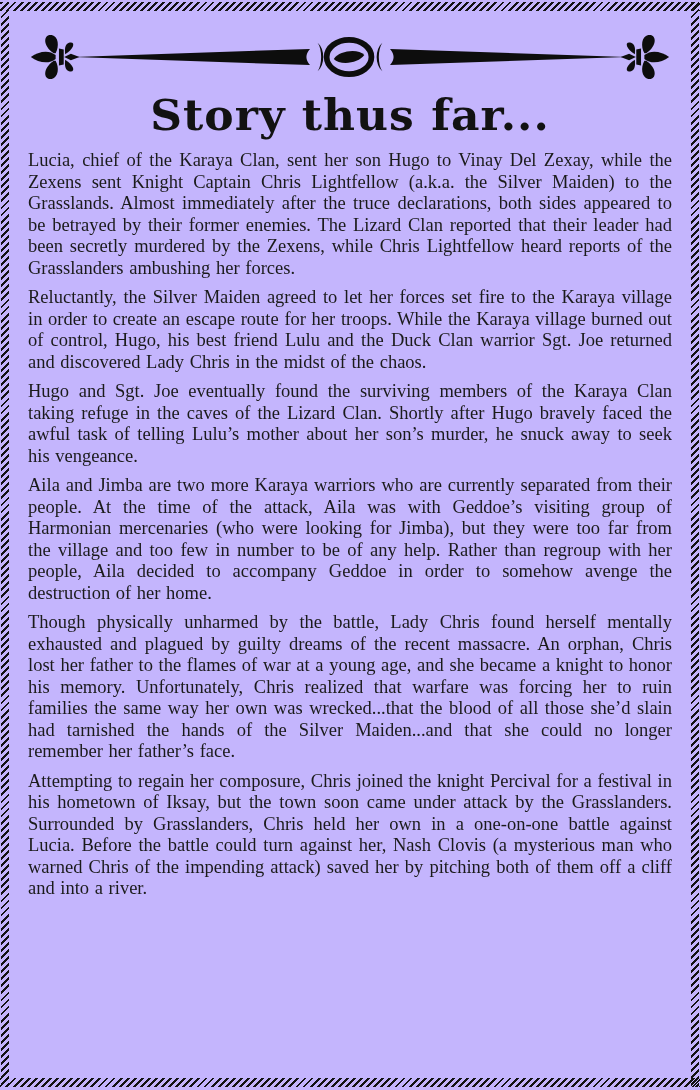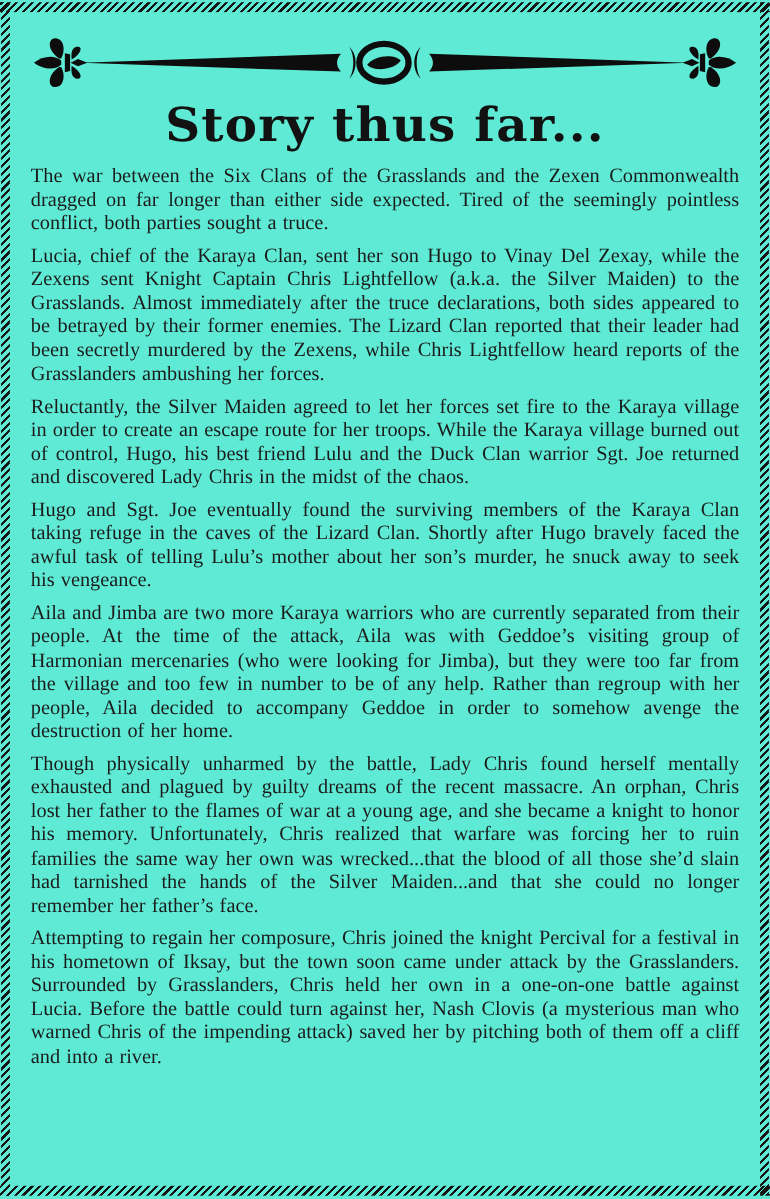--- a/index.html
+++ b/index.html
@@ -1,19 +1,19 @@
 <!DOCTYPE html>
 <html><head>
 <meta charset="utf-8">
 <style>
   html,body{margin:0;padding:0;background:#e8e8e8;}
   .page{
     position:relative;
     width:700px;height:1090px;
-    background:#5eead4;
+    background:#c4b5fd;
     overflow:hidden;
     font-family:"Liberation Serif", serif;
     box-sizing:border-box;
   }
   
   .hatch{position:absolute;background:repeating-linear-gradient(135deg,#141414 0px,#141414 2px,rgba(0,0,0,0) 2px,rgba(0,0,0,0) 5px);}
   .hatch-top{left:0;right:0;top:2px;height:9px;}
   .hatch-bottom{left:0;right:0;bottom:3px;height:9px;}
   .hatch-left{top:2px;bottom:3px;left:1px;width:8px;}
   .hatch-right{top:2px;bottom:3px;right:1px;width:8px;}
@@ -94,21 +94,20 @@
             <path d="M3,9 C9,19 17,20 15,13 C13.5,8.5 8,8.5 3,9 Z"></path>
             <path d="M0,8 L3.5,15 L0,24 L-3.5,15 Z"></path>
           </g>
         </g>
       </svg>
     </div>
 
     <h1 class="title">Story thus far...</h1>
 
     <div class="story">
-      <p>The war between the Six Clans of the Grasslands and the Zexen Commonwealth dragged on far longer than either side expected. Tired of the seemingly pointless conflict, both parties sought a truce.</p>
       <p>Lucia, chief of the Karaya Clan, sent her son Hugo to Vinay Del Zexay, while the Zexens sent Knight Captain Chris Lightfellow (a.k.a. the Silver Maiden) to the Grasslands. Almost immediately after the truce declarations, both sides appeared to be betrayed by their former enemies. The Lizard Clan reported that their leader had been secretly murdered by the Zexens, while Chris Lightfellow heard reports of the Grasslanders ambushing her forces.</p>
       <p>Reluctantly, the Silver Maiden agreed to let her forces set fire to the Karaya village in order to create an escape route for her troops. While the Karaya village burned out of control, Hugo, his best friend Lulu and the Duck Clan warrior Sgt. Joe returned and discovered Lady Chris in the midst of the chaos.</p>
       <p>Hugo and Sgt. Joe eventually found the surviving members of the Karaya Clan taking refuge in the caves of the Lizard Clan. Shortly after Hugo bravely faced the awful task of telling Lulu’s mother about her son’s murder, he snuck away to seek his vengeance.</p>
       <p>Aila and Jimba are two more Karaya warriors who are currently separated from their people. At the time of the attack, Aila was with Geddoe’s visiting group of Harmonian mercenaries (who were looking for Jimba), but they were too far from the village and too few in number to be of any help. Rather than regroup with her people, Aila decided to accompany Geddoe in order to somehow avenge the destruction of her home.</p>
       <p>Though physically unharmed by the battle, Lady Chris found herself mentally exhausted and plagued by guilty dreams of the recent massacre. An orphan, Chris lost her father to the flames of war at a young age, and she became a knight to honor his memory. Unfortunately, Chris realized that warfare was forcing her to ruin families the same way her own was wrecked...that the blood of all those she’d slain had tarnished the hands of the Silver Maiden...and that she could no longer remember her father’s face.</p>
       <p>Attempting to regain her composure, Chris joined the knight Percival for a festival in his hometown of Iksay, but the town soon came under attack by the Grasslanders. Surrounded by Grasslanders, Chris held her own in a one-on-one battle against Lucia. Before the battle could turn against her, Nash Clovis (a mysterious man who warned Chris of the impending attack) saved her by pitching both of them off a cliff and into a river.</p>
     </div>
 
   </div>
 </div>

